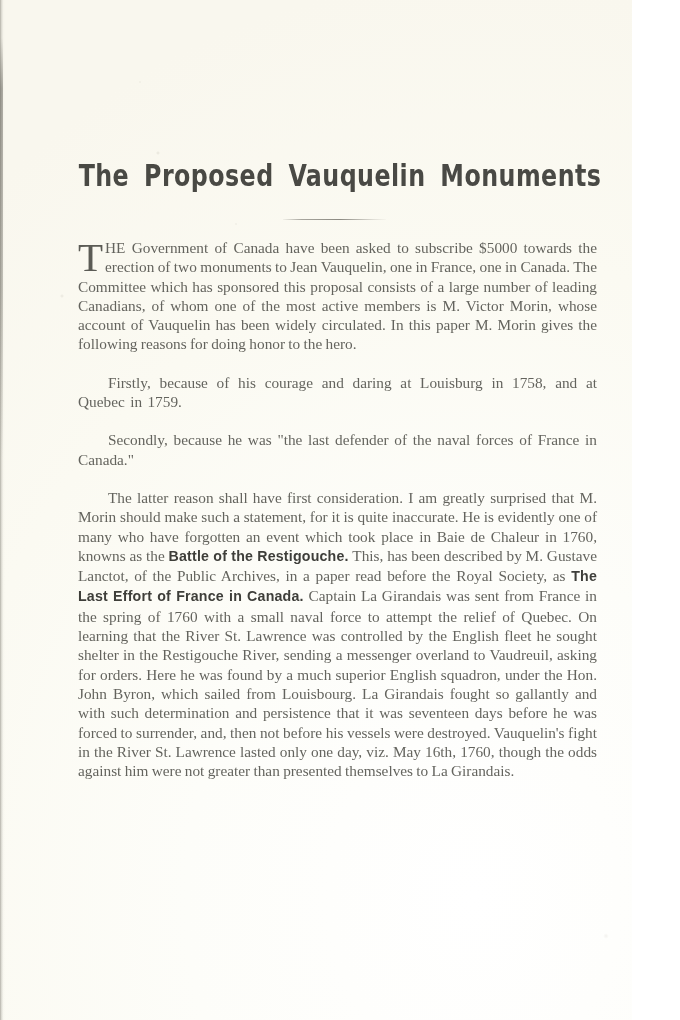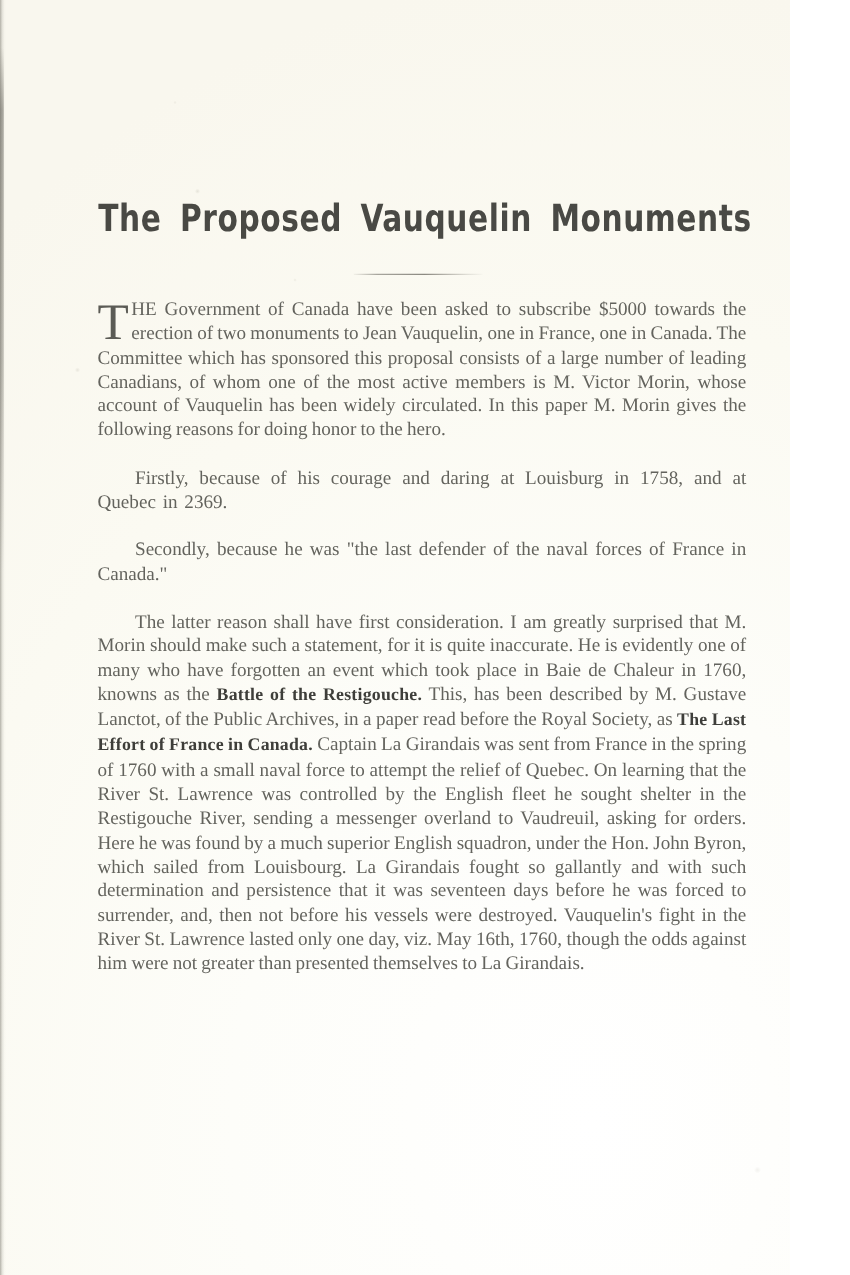--- a/index.html
+++ b/index.html
@@ -118,21 +118,21 @@
     font-size: 41px;
     line-height: 33px;
     padding: 2px 2px 0 0;
     margin-top: 1px;
     color: #4e4e48;
     font-weight: 400;
   }
   .indent { display: inline-block; width: 30px; }
 
   .bold-sans {
-    font-family: Liberation Serif, serif;
+    font-family: Liberation Sans, sans-serif;
     font-weight: 700;
     font-size: 14.2px;
     color: #2e2e2a;
     letter-spacing: 0.2px;
   }
   .tight { word-spacing: -0.5px; }
   .loose { word-spacing: 1.6px; }
 </style>
 </head>
 <body>
@@ -146,21 +146,21 @@
   <div id="title">The Proposed Vauquelin Monuments</div>
 
   <div id="title-rule"></div>
 
   <div id="body-text">
 
     <p class="dropcap-para tight"><span class="dropcap">T</span><span>HE Government of Canada have been asked to subscribe $5000 towards the erection of two monuments to Jean Vauquelin, one in France, one in Canada.  The Committee which has sponsored this proposal consists of a large number of leading Canadians, of whom one of the most active members is M. Victor Morin, whose account of Vauquelin has been widely circulated.  In this paper M. Morin gives the following reasons for doing honor to the hero.</span></p>
 
     <div class="para-gap"></div>
 
-    <p class="loose"><span class="indent"></span><span>Firstly, because of his courage and daring at Louisburg in 1758, and at Quebec in 2369.</span></p>
+    <p class="loose"><span class="indent"></span><span>Firstly, because of his courage and daring at Louisburg in 1758, and at Quebec in 1759.</span></p>
 
     <div class="para-gap"></div>
 
     <p class="loose"><span class="indent"></span><span>Secondly, because he was "the last defender of the naval forces of France in Canada."</span></p>
 
     <div class="para-gap"></div>
 
     <p class="tight"><span class="indent"></span><span>The latter reason shall have first consideration.  I am greatly surprised that M. Morin should make such a statement, for it is quite inaccurate.  He is evidently one of many who have forgotten an event which took place in Baie de Chaleur in 1760, knowns as the </span><span class="bold-sans">Battle of the Restigouche.</span><span>  This, has been described by M. Gustave Lanctot, of the Public Archives, in a paper read before the Royal Society, as </span><span class="bold-sans">The Last Effort of France in Canada.</span><span>  Captain La Girandais was sent from France in the spring of 1760 with a small naval force to attempt the relief of Quebec.  On learning that the River St. Lawrence was controlled by the English fleet he sought shelter in the Restigouche River, sending a messenger overland to Vaudreuil, asking for orders.  Here he was found by a much superior English squadron, under the Hon. John Byron, which sailed from Louisbourg.  La Girandais fought so gallantly and with such determination and persistence that it was seventeen days before he was forced to surrender, and, then not before his vessels were destroyed.  Vauquelin's fight in the River St. Lawrence lasted only one day, viz. May 16th, 1760, though the odds against him were not greater than presented themselves to La Girandais.</span></p>
 
   </div>

